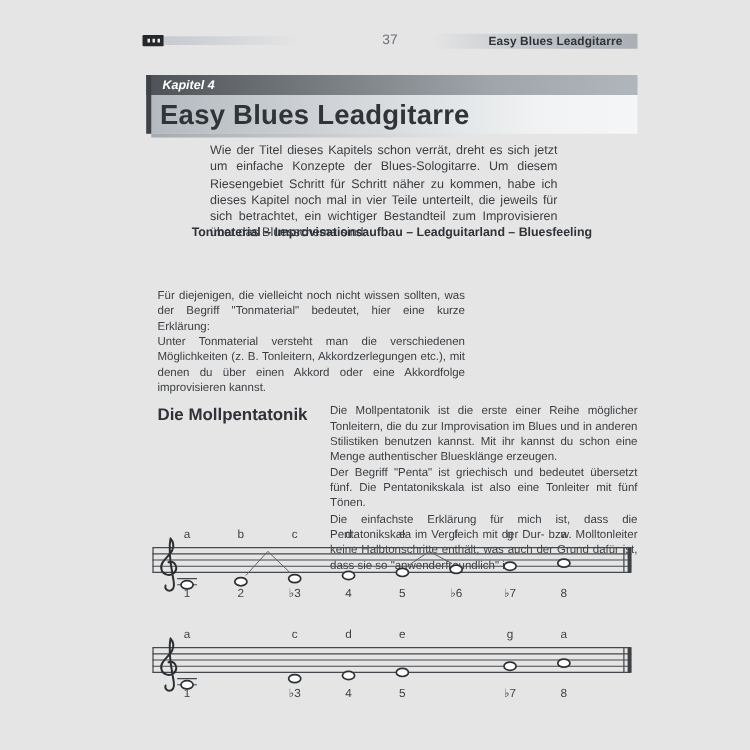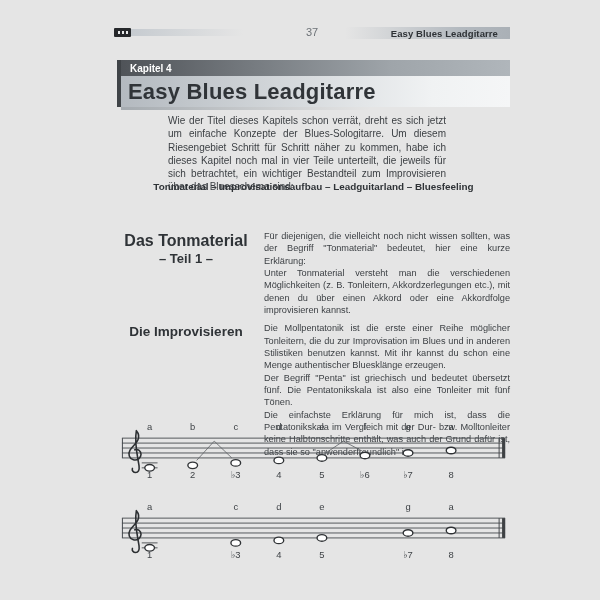--- a/index.html
+++ b/index.html
@@ -23,21 +23,21 @@
         background:linear-gradient(to right,rgba(201,206,211,0),#b3b9bf 70%,#aab0b6);
         display:flex;align-items:center;justify-content:flex-end;padding-right:12px;
         font-size:9.5px;font-weight:bold;color:#2e3236;letter-spacing:0.1px;}
 
   
   .banner{position:absolute;left:117px;top:60px;width:393px;}
   .banner::before{content:"";position:absolute;left:0;top:0;width:4px;height:47px;background:#3f4347;}
   .banner::after{content:"";position:absolute;left:4px;top:47px;height:3px;width:250px;
         background:linear-gradient(to right,#a5abb0,rgba(255,255,255,0));}
   .kicker{height:16px;background:linear-gradient(to right,#4e5257,#9fa5aa 70%,#b0b6bb);
-        color:#fff;font-weight:bold;font-size:10px;
+        color:#fff;font-style:italic;font-weight:bold;font-size:10px;
         display:flex;align-items:center;padding-left:13px;box-sizing:border-box;}
   .chtitle{height:31px;background:linear-gradient(to right,#b3b9bf,#f0f2f3 80%,#f5f6f7);
         font-size:22px;font-weight:bold;color:#303438;letter-spacing:0.2px;
         display:flex;align-items:center;padding-left:11px;box-sizing:border-box;}
 
   
   .intro{position:absolute;left:168px;top:114px;width:278px;}
   .intro-h{text-align:center;font-weight:bold;font-size:9.6px;color:#2f3337;margin-bottom:3px;}
   .intro-b{font-size:10px;line-height:1.33;text-align:justify;}
   .keywords{position:absolute;left:117px;top:181px;width:393px;text-align:center;
@@ -86,30 +86,26 @@
     <div class="chtitle">Easy Blues Leadgitarre</div>
   </div>
 
   <div class="intro">
     <div class="intro-b">Wie der Titel dieses Kapitels schon verrät, dreht es sich jetzt um einfache Konzepte der Blues-Sologitarre. Um diesem Riesengebiet Schritt für Schritt näher zu kommen, habe ich dieses Kapitel noch mal in vier Teile unterteilt, die jeweils für sich betrachtet, ein wichtiger Bestandteil zum Improvisieren über das Bluesschema sind:</div>
   </div>
   <div class="keywords">Tonmaterial – Improvisationsaufbau – Leadguitarland – Bluesfeeling</div>
 
   <div class="sections">
     <div class="section">
-      <div class="sec-left">
-        <div class="sec-h1">Das Tonmaterial</div>
-        <div class="sec-h2">– Teil 1 –</div>
-      </div>
       <div class="sec-right">Für diejenigen, die vielleicht noch nicht wissen sollten, was der Begriff "Tonmaterial" bedeutet, hier eine kurze Erklärung:
 Unter Tonmaterial versteht man die verschiedenen Möglichkeiten (z. B. Tonleitern, Akkordzerlegungen etc.), mit denen du über einen Akkord oder eine Akkordfolge improvisieren kannst.</div>
     </div>
     <div class="section">
       <div class="sec-left">
-        <div class="sec-h1 small">Die Improvisieren</div>
+        <div class="sec-h1 small">Die Mollpentatonik</div>
       </div>
       <div class="sec-right">Die Mollpentatonik ist die erste einer Reihe möglicher Tonleitern, die du zur Improvisation im Blues und in anderen Stilistiken benutzen kannst. Mit ihr kannst du schon eine Menge authentischer Bluesklänge erzeugen.
 Der Begriff "Penta" ist griechisch und bedeutet übersetzt fünf. Die Pentatonikskala ist also eine Tonleiter mit fünf Tönen.
 Die einfachste Erklärung für mich ist, dass die Pentatonikskala im Vergleich mit der Dur- bzw. Molltonleiter keine Halbtonschritte enthält, was auch der Grund dafür ist, dass sie so "anwenderfreundlich" ist.</div>
     </div>
   </div>
 
   <svg class="staff first" viewBox="0 0 400 62">
       <line class="sl" x1="8" y1="18" x2="395" y2="18"></line>
       <line class="sl" x1="8" y1="23" x2="395" y2="23"></line>

